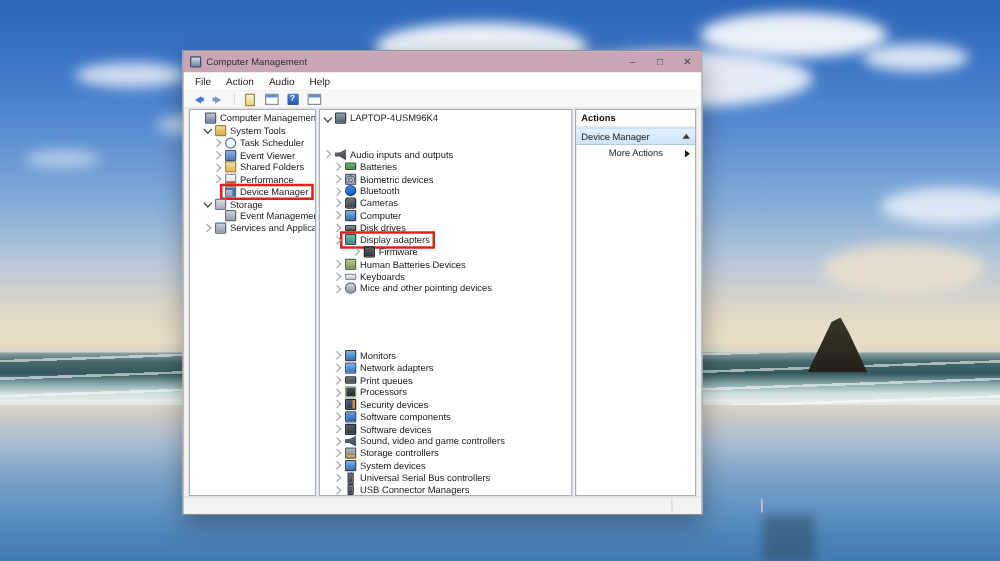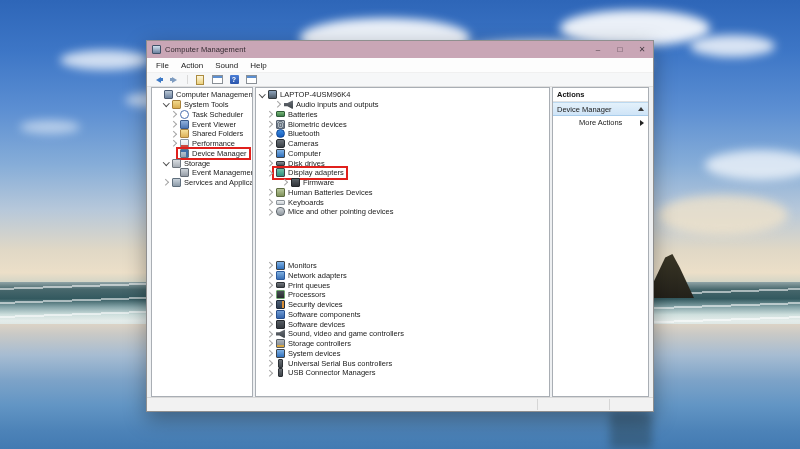--- a/index.html
+++ b/index.html
@@ -15,21 +15,21 @@
       repeating-linear-gradient(178deg, rgba(255,255,255,0) 0 6px, rgba(255,255,255,.55) 6px 8px, rgba(255,255,255,0) 8px 14px),
       linear-gradient(180deg,#8fa3a6 0%,#47676c 18%,#33595f 40%,#88a7ab 60%,#cfe0de 78%,#e4ecea 92%,#dfe8e5 100%);}
   .sand{position:absolute;left:0;top:324px;width:800px;height:125px;
     background:linear-gradient(180deg,#dcd3c6 0%,#c9c9c6 8%,#a6bcd2 25%,#7da3c8 45%,#6295c4 65%,#4d83b8 85%,#427ab2 100%);}
   .rock{position:absolute;left:646px;top:254px;width:48px;height:44px;
     background:linear-gradient(#3a3626,#23211a);
     clip-path:polygon(0 100%,40% 8%,55% 0,70% 30%,100% 100%);}
   .rock-reflection{position:absolute;left:610px;top:412px;width:42px;height:37px;background:#243a44;opacity:.4;filter:blur(4px);}
 
   
-  .window{position:absolute;left:146px;top:40px;width:508px;height:372px;background:#fff;
+  .window{position:absolute;left:146px;top:40px;width:416px;height:372px;background:#fff;
     border:1px solid #8f8f8f;box-sizing:border-box;box-shadow:0 7px 20px rgba(0,0,0,.35);
     display:flex;flex-direction:column;}
   .titlebar{height:17px;min-height:17px;background:var(--titlebar,#c9a6b6);display:flex;align-items:center;padding-left:5px;}
   .app-icon{width:9px;height:9px;border-radius:1px;margin-right:4px;
     background:linear-gradient(#cfe0ee,#6c82a0);border:1px solid #3f5168;box-sizing:border-box;}
   .title-text{font-size:7.5px;color:#332a30;letter-spacing:.1px;}
   .win-controls{margin-left:auto;display:flex;height:100%;}
   .win-btn{width:22px;display:flex;align-items:center;justify-content:center;font-size:8px;color:#453a42;cursor:default;}
 
   .menubar{height:14px;min-height:14px;background:#fdfdfd;display:flex;align-items:center;padding-left:3px;border-bottom:1px solid #f0f0f0;}
@@ -139,21 +139,21 @@
       <span class="win-controls">
         <span class="win-btn">–</span>
         <span class="win-btn">□</span>
         <span class="win-btn">✕</span>
       </span>
     </div>
 
     <div class="menubar">
       <span class="menu-item">File</span>
       <span class="menu-item">Action</span>
-      <span class="menu-item">Sound</span>
+      <span class="menu-item">Audio</span>
       <span class="menu-item">Help</span>
     </div>
 
     <div class="toolbar">
       <span class="tb-btn">
           <span class="tb-back"></span>
         </span>
       <span class="tb-btn">
           <span class="tb-fwd"></span>
         </span>
@@ -253,21 +253,21 @@
       <div class="pane middle">
         <div class="tree">
 
         <div class="row" style="padding-left: 2px;">
               <span class="chev down"></span>
               <span class="row-inner">
                 <span class="icon laptop-icon"></span>
                 <span class="lbl">LAPTOP-4USM96K4</span>
               </span>
             </div>
-            <div class="row" style="padding-left: 18px;">
+            <div class="row" style="padding-left: 2px; margin-top: 19px;">
               <span class="chev right"></span>
               <span class="row-inner">
                 <span class="icon speaker-icon"></span>
                 <span class="lbl">Audio inputs and outputs</span>
               </span>
             </div>
             <div class="row" style="padding-left: 10px;">
               <span class="chev right"></span>
               <span class="row-inner">
                 <span class="icon battery-icon"></span>

